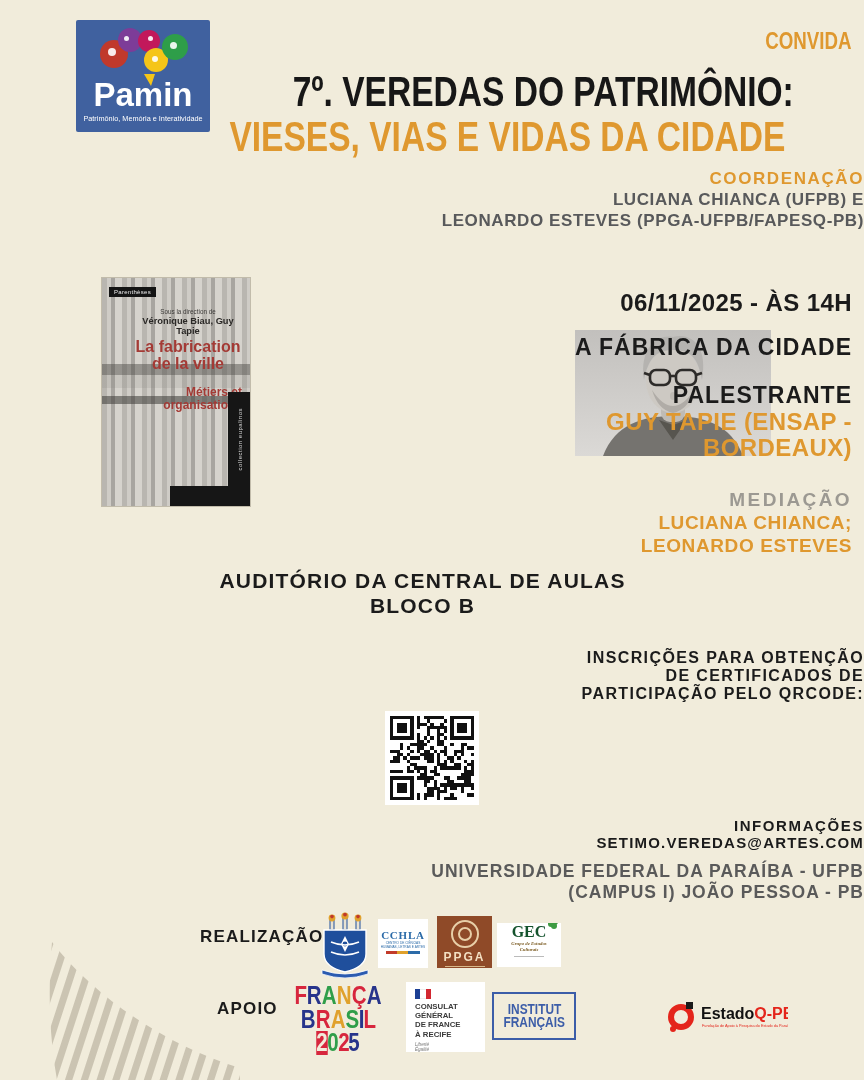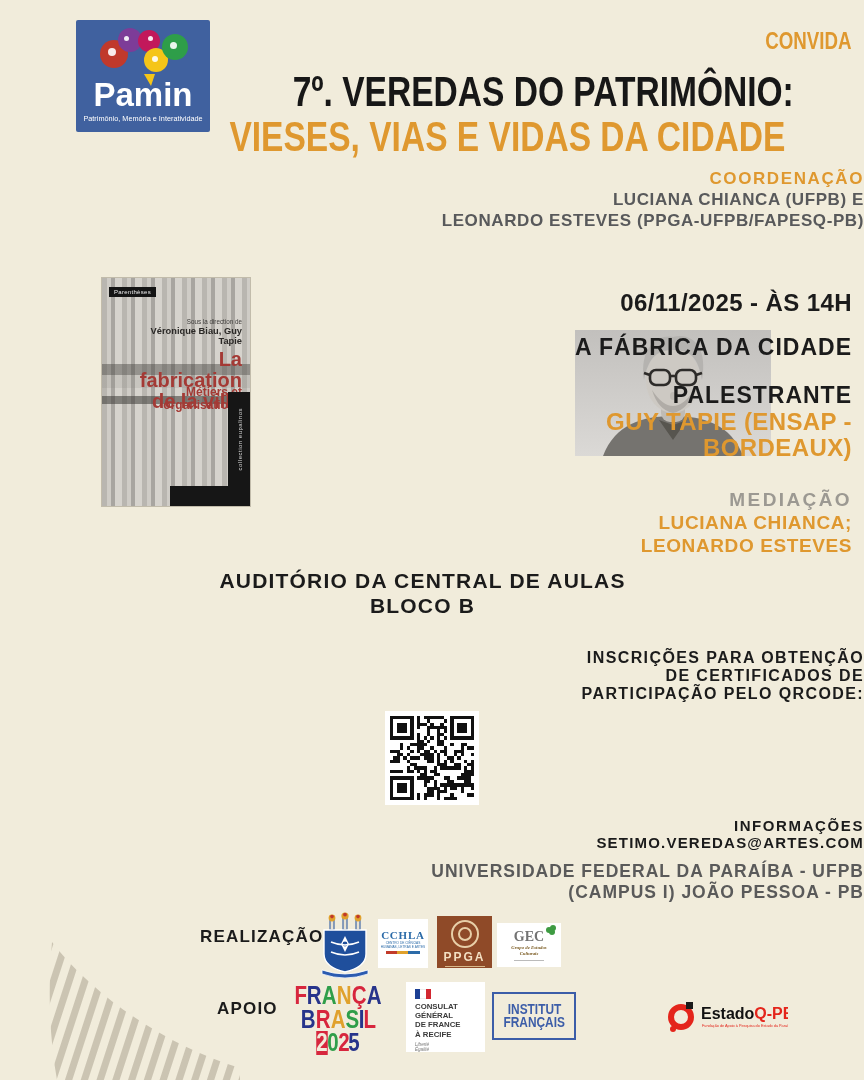--- a/index.html
+++ b/index.html
@@ -26,24 +26,24 @@
   .coord2{top:211px;font-size:17px;color:#58595B;letter-spacing:.6px;}
   
   .book{left:102px;top:278px;width:148px;height:228px;overflow:hidden;
     background:
       linear-gradient(rgba(90,88,84,.0) 0 86px, rgba(70,68,64,.45) 86px 97px, rgba(120,118,112,.15) 97px 110px, rgba(90,88,84,0) 110px),
       repeating-linear-gradient(90deg,#b9b6b0 0 5px,#cfccc6 5px 9px,#a8a5a0 9px 13px,#d6d3cd 13px 20px),
       #c9c6c0;
     box-shadow:0 0 0 1px #c2bcab;}
   .book .pub{position:absolute;left:7px;top:9px;background:#141414;color:#eee;
     font-size:6px;padding:2px 5px;letter-spacing:.3px;}
-  .book .blk{position:absolute;right:8px;top:40px;text-align:right;margin-left:32px;}
+  .book .blk{position:absolute;right:8px;top:30px;text-align:center;margin-left:32px;}
   .book .dir{font-size:6.3px;color:#3c3a38;}
   .book .auth{font-size:9.3px;color:#2a2826;font-weight:bold;margin-top:1px;}
-  .book .t{font-size:20px;line-height:1.04;color:#A43A35;font-weight:bold;margin-top:3px;}
+  .book .t{font-size:16px;line-height:1.04;color:#A43A35;font-weight:bold;margin-top:3px;}
   .book .blk2{position:absolute;right:8px;top:108px;text-align:right;color:#A43A35;
     font-weight:bold;font-size:12px;line-height:1.1;}
   .book .band{position:absolute;left:0;top:118px;width:148px;height:8px;background:rgba(60,58,54,.55);}
   .book .strip{position:absolute;right:0;bottom:0;width:22px;height:114px;background:#161616;}
   .book .strip span{position:absolute;right:7px;bottom:36px;color:#d8d8d8;font-size:6px;
     writing-mode:vertical-rl;transform:rotate(180deg);letter-spacing:.5px;}
   .book .blkbox{position:absolute;right:22px;bottom:0;width:58px;height:20px;background:#161616;}
   
   .dt{top:289px;font-size:24px;color:#1B1B1B;letter-spacing:.4px;}
   .talk{top:334px;font-size:23px;color:#1B1B1B;letter-spacing:1px;}
@@ -77,22 +77,22 @@
   .cchla .bar{width:34px;height:3px;margin:2px auto 0;
     background:linear-gradient(90deg,#c23b2a 0 33%,#e0a12c 33% 66%,#2C6BA8 66%);}
   .ppga{left:437px;top:916px;width:55px;height:52px;background:#8F4A28;text-align:center;}
   .ppga .em{width:24px;height:24px;margin:4px auto 0;border-radius:50%;border:2px solid #E8CFA8;
     position:relative;}
   .ppga .em i{position:absolute;left:5px;top:5px;width:10px;height:10px;border-radius:50%;
     border:2px solid #E8CFA8;}
   .ppga .nm{color:#F3DFC2;font-weight:bold;font-size:12px;letter-spacing:2px;margin-top:2px;}
   .ppga .ln{width:40px;height:1px;background:#D9B98C;margin:2px auto 0;}
   .gec{left:497px;top:923px;width:64px;height:44px;background:#fff;text-align:center;}
-  .gec .nm{font-family:"Liberation Serif",serif;font-weight:bold;font-size:14px;color:#737373;
-    margin-top:6px;position:relative;display:inline-block;}
+  .gec .nm{font-family:"Liberation Serif",serif;font-weight:bold;font-size:16px;color:#14532d;
+    position:relative;display:inline-block;}
   .gec .clv{position:absolute;right:-12px;top:-4px;width:10px;height:10px;}
   .gec .clv i{position:absolute;width:6px;height:6px;border-radius:50%;background:#3E9B42;}
   .gec .s{font-family:"Liberation Serif",serif;font-style:italic;font-weight:bold;
     font-size:4.8px;color:#7A5A20;line-height:1.2;}
   .gec .ln{width:30px;height:1px;background:#bbb;margin:3px auto 0;}
   .franca{left:288px;top:984px;width:100px;height:73px;text-align:center;
     font-weight:bold;line-height:.94;}
   .franca .row{white-space:nowrap;}
   .franca .row span{display:inline-block;transform:scaleX(.82);font-size:25px;margin:0 -1.5px;}
   .fr1 span:nth-child(1){color:#D7263D}.fr1 span:nth-child(2){color:#27348B}

